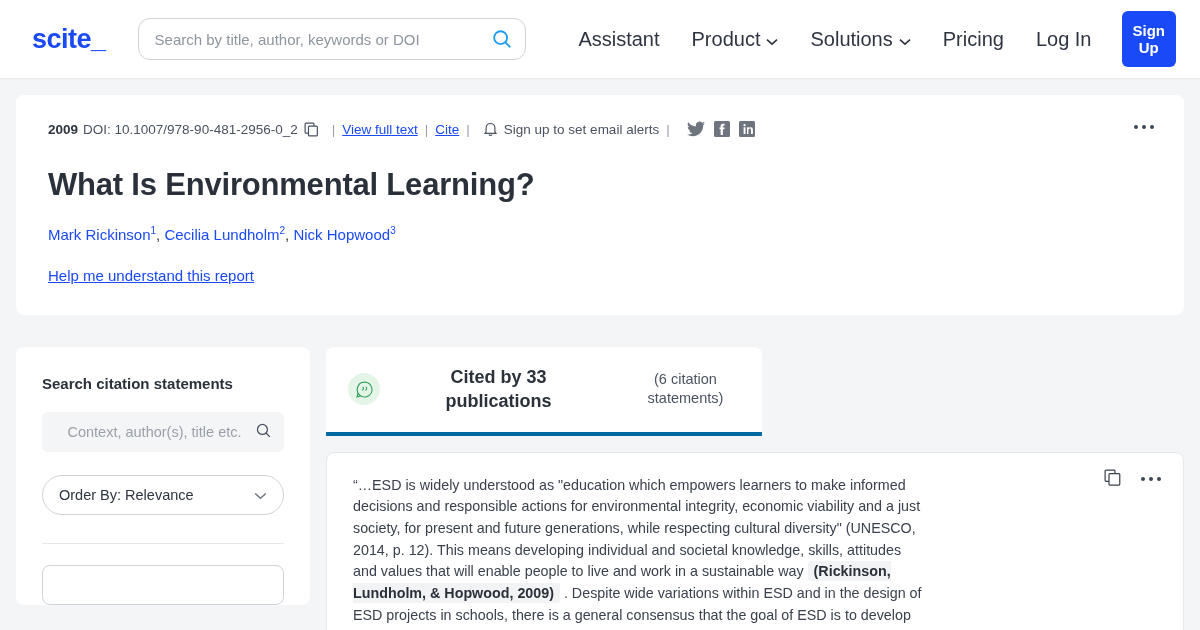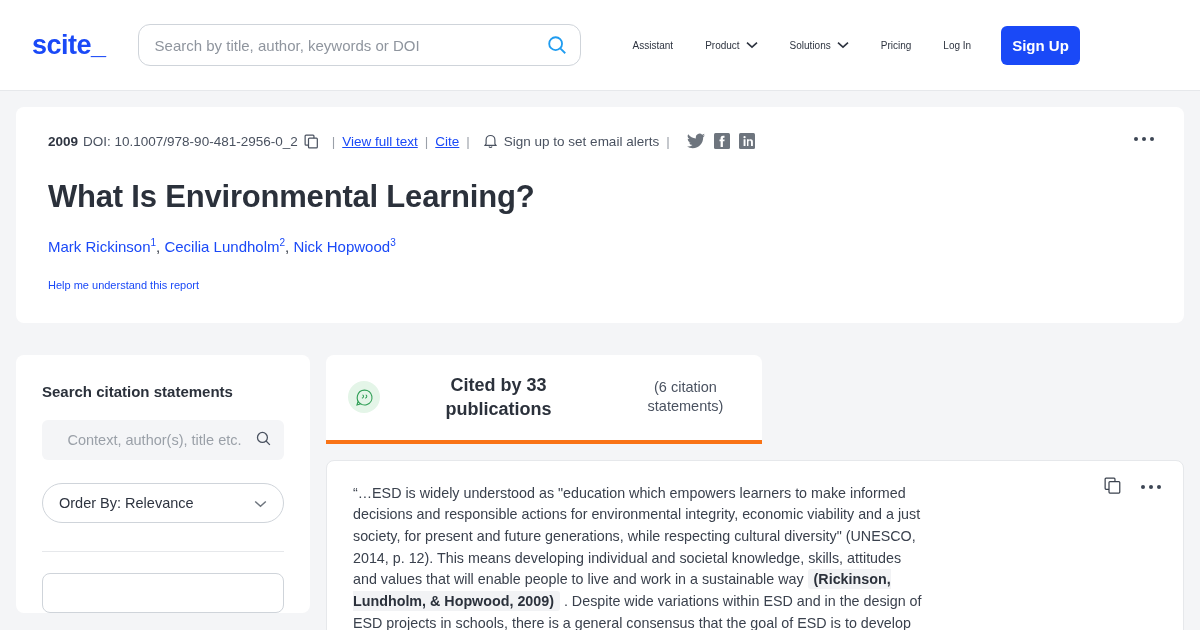--- a/index.html
+++ b/index.html
@@ -6,21 +6,21 @@
   html, body {
     width: 1200px; height: 630px;
     font-family: "Liberation Sans", sans-serif;
     background: #f4f5f7;
     overflow: hidden;
     color: #2e3440;
   }
 
   
   .header {
-    height: 91px; background: #ffffff;
+    height: 79px; background: #ffffff;
     border-bottom: 1px solid #e6e8eb;
     display: flex; align-items: center;
     padding: 0 24px 0 32px;
     position: relative;
   }
   .logo {
     font-size: 27px; font-weight: bold; color: #1a49f7;
     letter-spacing: -0.5px; margin-right: 32px;
     white-space: nowrap; cursor: pointer;
   }
@@ -33,21 +33,21 @@
   .search-box input {
     flex: 1; border: none; outline: none; font-size: 15px;
     color: #2e3440; font-family: "Liberation Sans", sans-serif;
     background: transparent;
   }
   .search-box input::placeholder { color: #8f959e; }
   .search-icon-btn { display: flex; align-items: center; cursor: pointer; }
 
   .nav { display: flex; align-items: center; margin-left: 36px; gap: 0; }
   .nav-item {
-    font-size: 10px; color: #2e3440; padding: 0 16px;
+    font-size: 20px; color: #2e3440; padding: 0 16px;
     display: flex; align-items: center; gap: 6px;
     cursor: pointer; white-space: nowrap;
   }
   .caret { display:inline-block; }
   .btn-signup {
     background: #1a49f7; color: #fff; font-size: 15px; font-weight: bold;
     border: none; border-radius: 6px; padding: 11px 11px;
     margin-left: 14px; cursor: pointer;
     font-family: "Liberation Sans", sans-serif;
   }
@@ -85,22 +85,22 @@
 
   .paper-title {
     font-size: 31px; font-weight: bold; color: #2b313b;
     margin: 30px 0 0 0; letter-spacing: -0.2px;
   }
   .authors { margin-top: 22px; font-size: 15px; }
   .authors a { color: #1a49f7; text-decoration: none; cursor: pointer; }
   .authors sup { font-size: 10px; color: #1a49f7; }
   .authors .comma { color: #2e3440; }
   .help-link {
-    display: inline-block; margin-top: 24px; font-size: 11px;
-    color: #1a49f7; cursor: pointer;
+    display: inline-block; margin-top: 24px; font-size: 15px;
+    color: #1a49f7; text-decoration: underline; cursor: pointer;
   }
 
   
   .lower { display: flex; gap: 16px; padding: 0 16px; margin-top: 16px; }
 
   .sidebar {
     width: 294px; background: #fff; border-radius: 8px;
     padding: 28px 26px 0 26px; flex: 0 0 294px;
     align-self: flex-start;
   }
@@ -130,21 +130,21 @@
   }
 
   
   .main { flex: 1; min-width: 0; }
   .tabs { display: flex; background: #f4f5f7; }
   .tab {
     background: #fff; display: flex; align-items: center; gap: 18px;
     padding: 18px 22px; cursor: pointer; position: relative;
     border-top-left-radius: 8px; border-top-right-radius: 8px;
   }
-  .tab-cited { width: 436px; border-bottom: 4px solid #f97316; justify-content: space-between; gap: 44px; }
+  .tab-cited { width: 436px; border-bottom: 4px solid #0369a1; justify-content: space-between; gap: 44px; }
   .tab-refs { flex: 1; border-bottom: 1px solid #e6e8eb; }
   .tab-ico {
     width: 32px; height: 32px; border-radius: 50%;
     display: flex; align-items: center; justify-content: center; flex: 0 0 32px;
   }
   .ico-green { background: #e4f5e8; }
   .ico-gray { background: #ededef; }
   .tab-title { font-size: 18px; font-weight: bold; color: #2b313b; line-height: 1.35; }
   .tab-cited .tab-title { width: 150px; text-align: center; }
   .tab-sub { font-size: 14.5px; color: #4a5260; line-height: 1.35; text-align: center; width: 110px; margin-left: 14px; }

